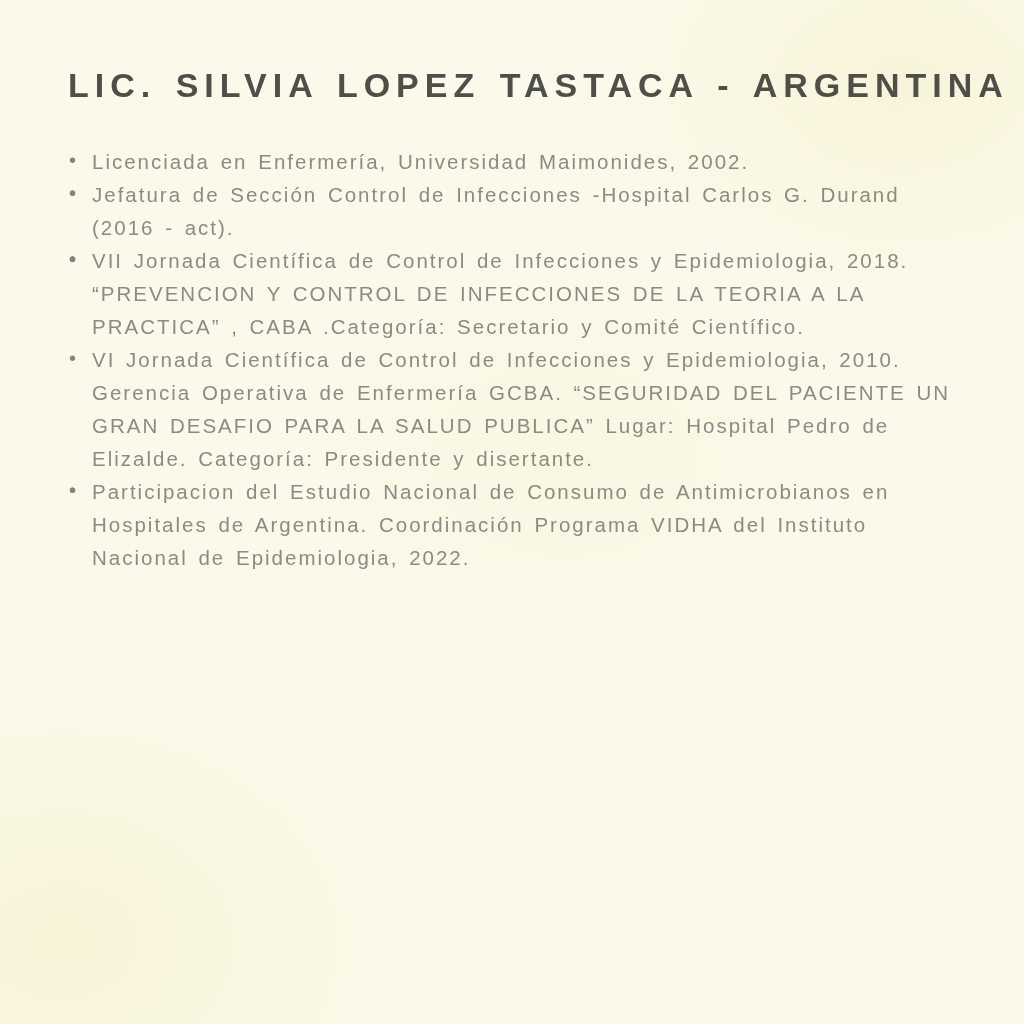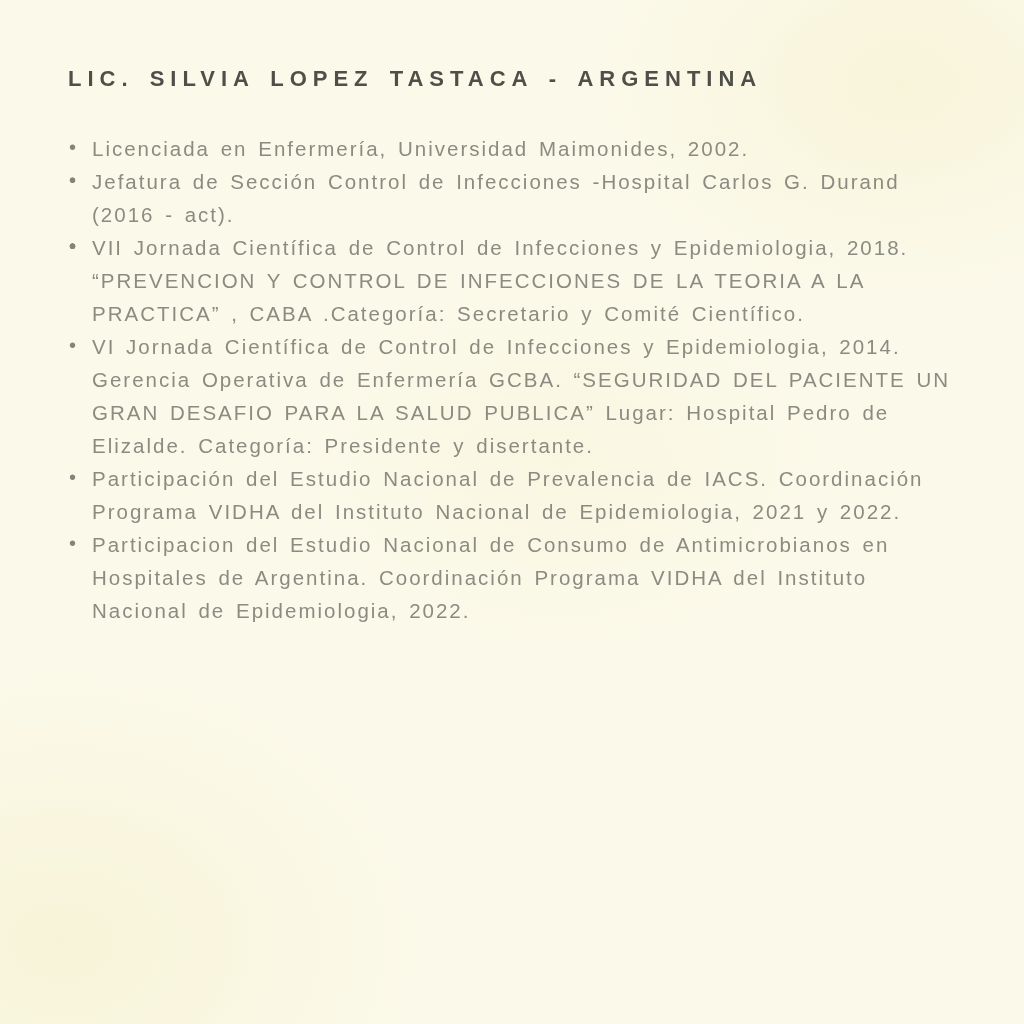--- a/index.html
+++ b/index.html
@@ -18,21 +18,21 @@
     overflow: hidden;
   }
   .slide {
     box-sizing: border-box;
     width: 1024px;
     height: 1024px;
     padding: 66px 70px 0 68px;
   }
   h1.title {
     margin: 0 0 40px 0;
-    font-size: 22px;
+    font-size: 34px;
     font-weight: 700;
     letter-spacing: 6px;
     word-spacing: 4px;
     color: #4f4f49;
     white-space: nowrap;
   }
   ul.credentials {
     list-style: none;
     margin: 0;
     padding: 0;
@@ -82,24 +82,23 @@
     </li>
     <li>
       <span class="bullet">•</span>
     </li>
     <li>
       <span class="bullet">•</span>
       <span class="txt">VII Jornada Científica de Control de Infecciones y Epidemiologia, 2018. “PREVENCION Y CONTROL DE INFECCIONES DE LA TEORIA A LA PRACTICA” , CABA .Categoría: Secretario y Comité Científico.</span>
     </li>
     <li>
       <span class="bullet">•</span>
-      <span class="txt">VI Jornada Científica de Control de Infecciones y Epidemiologia, 2014. Gerencia Operativa de Enfermería GCBA. “SEGURIDAD DEL PACIENTE UN GRAN DESAFIO PARA LA SALUD PUBLICA” Lugar: Hospital Pedro de Elizalde. Categoría: Presidente y disertante.</span>
+      <span class="txt">VI Jornada Científica de Control de Infecciones y Epidemiologia, 2010. Gerencia Operativa de Enfermería GCBA. “SEGURIDAD DEL PACIENTE UN GRAN DESAFIO PARA LA SALUD PUBLICA” Lugar: Hospital Pedro de Elizalde. Categoría: Presidente y disertante.</span>
     </li>
     <li>
       <span class="bullet">•</span>
-      <span class="txt">Participación del Estudio Nacional de Prevalencia de IACS. Coordinación Programa VIDHA del Instituto Nacional de Epidemiologia, 2021 y 2022.</span>
     </li>
     <li>
       <span class="bullet">•</span>
       <span class="txt">Participacion del Estudio Nacional de Consumo de Antimicrobianos en Hospitales de Argentina. Coordinación Programa VIDHA del Instituto Nacional de Epidemiologia, 2022.</span>
     </li>
   </ul>
 </main>
 
 </body></html>

